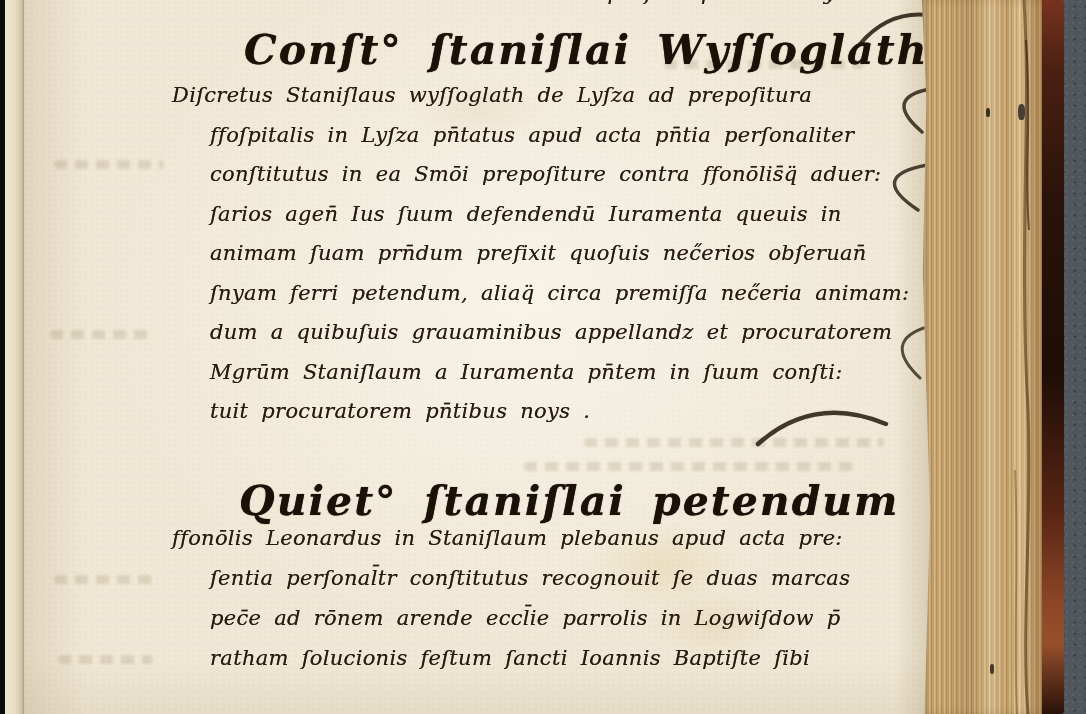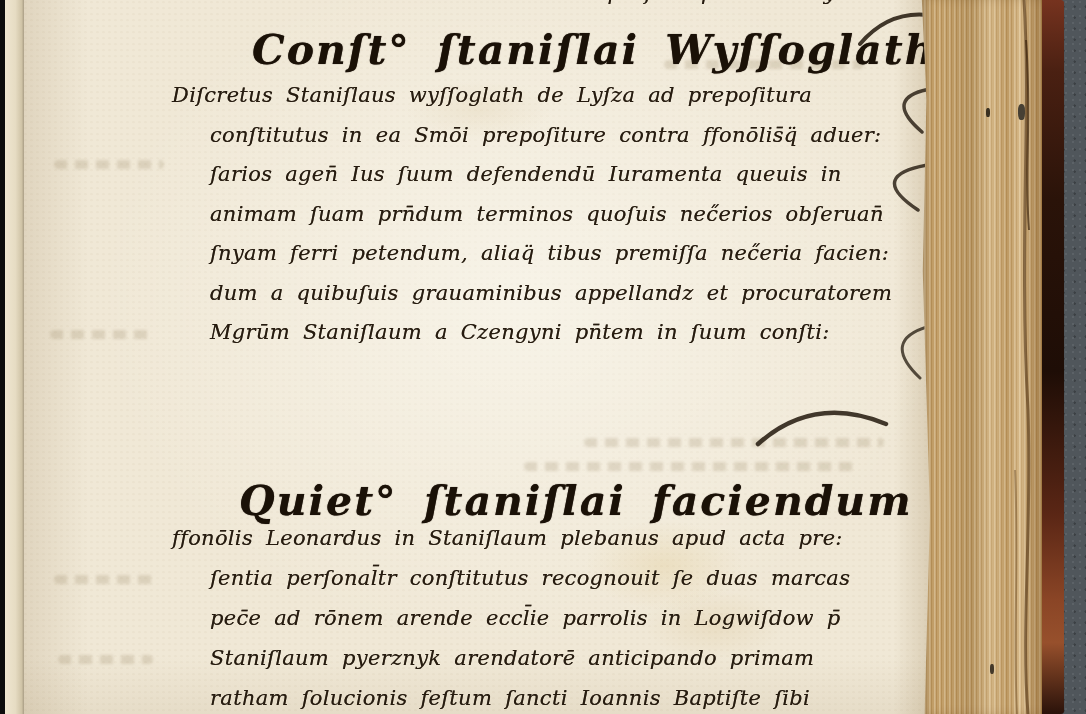--- a/index.html
+++ b/index.html
@@ -57,21 +57,21 @@
   .topline{
     position:absolute;left:240px;top:-19px;width:680px;
     font-style:italic;font-size:21px;letter-spacing:.4px;word-spacing:6px;
     text-shadow:0 0 .5px rgba(34,24,12,.8);
   }
   .heading{
     position:absolute;font-style:italic;font-weight:bold;font-size:41px;
     letter-spacing:2px;word-spacing:10px;color:rgba(25,16,6,.95);
     text-shadow:0 0 .8px rgba(25,16,6,.9);white-space:nowrap;
   }
-  #heading1{left:228px;top:26px;}
+  #heading1{left:220px;top:26px;}
   #heading2{left:215px;top:477px;}
   .para{position:absolute;left:186px;width:760px;font-style:italic;font-size:21px;
     letter-spacing:.3px;word-spacing:6px;text-shadow:0 0 .5px rgba(34,24,12,.75);}
   #para1{top:76px;line-height:39.5px;}
   #para2{top:518px;line-height:40px;}
   .para .line{white-space:nowrap;}
   .para .line:first-child{text-indent:-38px;}
   .flourish{position:absolute;pointer-events:none;}
 </style>
 </head>
@@ -106,35 +106,36 @@
   <div class="smudge" style="left:26px;top:330px;width:100px;"></div>
   <div class="smudge" style="left:30px;top:575px;width:105px;"></div>
   <div class="smudge" style="left:34px;top:655px;width:95px;"></div>
 
   <div class="topline ink">dicentur contra ad decanum prefixit pn̄tibus noys .</div>
 
   <div id="heading1" class="heading">Conſt° ſtaniſlai Wyſſoglath</div>
 
   <div id="para1" class="para ink">
     <div class="line">Diſcretus Staniſlaus wyſſoglath de Lyſza ad prepoſitura</div>
+    <div class="line">ffoſpitalis in Lyſza pn̄tatus apud acta pn̄tia perſonaliter</div>
     <div class="line">conſtitutus in ea Smōi prepoſiture contra ffonōlis̄q̈ aduer:</div>
     <div class="line">ſarios agen̄ Ius ſuum defendendū Iuramenta queuis in</div>
-    <div class="line">animam ſuam prn̄dum terminos quoſuis nec̋erios obſeruan̄</div>
-    <div class="line">ſnyam ferri petendum, aliaq̈ tibus premiſſa nec̋eria facien:</div>
+    <div class="line">animam ſuam prn̄dum prefixit quoſuis nec̋erios obſeruan̄</div>
+    <div class="line">ſnyam ferri petendum, aliaq̈ circa premiſſa nec̋eria animam:</div>
     <div class="line">dum a quibuſuis grauaminibus appellandz et procuratorem</div>
-    <div class="line">Mgrūm Staniſlaum a Czengyni pn̄tem in ſuum conſti:</div>
+    <div class="line">Mgrūm Staniſlaum a Iuramenta pn̄tem in ſuum conſti:</div>
+    <div class="line">tuit procuratorem pn̄tibus noys .</div>
   </div>
 
-  <div id="heading2" class="heading">Quiet° ſtaniſlai faciendum</div>
+  <div id="heading2" class="heading">Quiet° ſtaniſlai petendum</div>
 
   <div id="para2" class="para ink">
     <div class="line">ffonōlis Leonardus in Staniſlaum plebanus apud acta pre:</div>
     <div class="line">ſentia perſonal̄tr conſtitutus recognouit ſe duas marcas</div>
     <div class="line">pec̄e ad rōnem arende eccl̄ie parrolis in Logwiſdow p̄</div>
-    <div class="line">Staniſlaum pyerznyk arendatorē anticipando primam</div>
     <div class="line">ratham ſolucionis feſtum ſancti Ioannis Baptiſte ſibi</div>
   </div>
 
   <svg class="flourish" style="left:832px;top:0;" width="100" height="48" viewBox="0 0 100 48">
     <path d="M4,44 Q40,2 94,20" stroke="rgba(34,24,12,.85)" stroke-width="4" fill="none" stroke-linecap="round"></path>
   </svg>
   <svg class="flourish" style="left:838px;top:82px;" width="80" height="56" viewBox="0 0 80 56">
     <path d="M74,6 Q18,14 60,50" stroke="rgba(34,24,12,.8)" stroke-width="3.5" fill="none" stroke-linecap="round"></path>
   </svg>
   <svg class="flourish" style="left:828px;top:158px;" width="90" height="58" viewBox="0 0 90 58">

